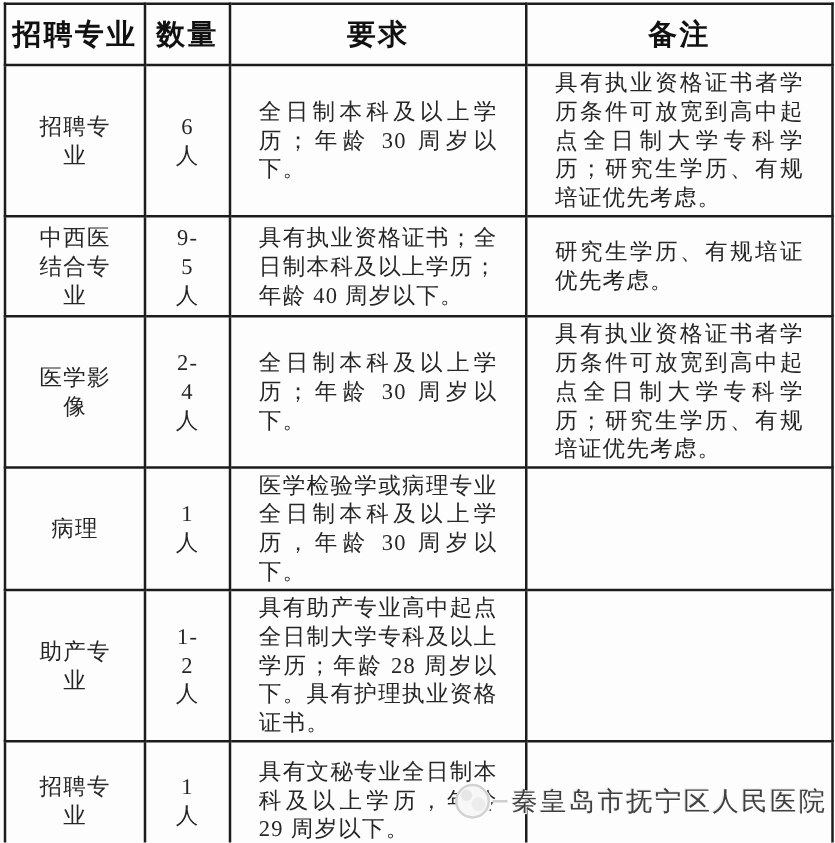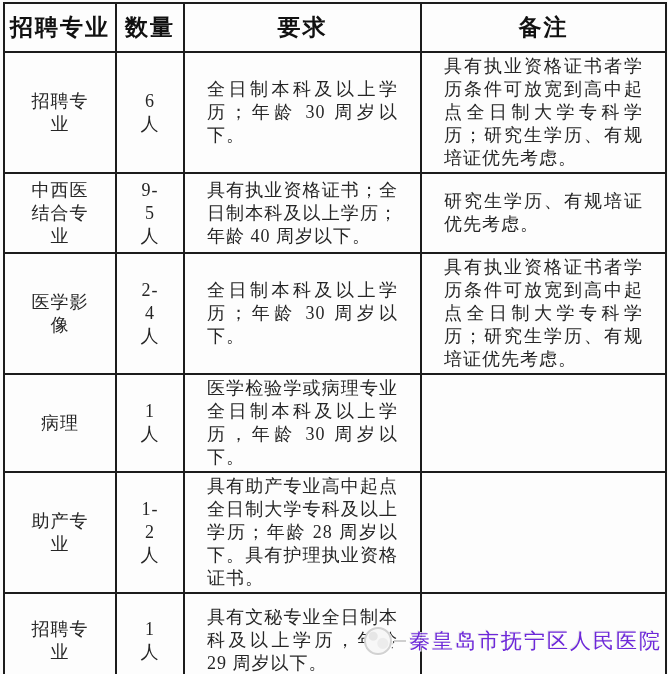--- a/index.html
+++ b/index.html
@@ -81,21 +81,21 @@
     flex:0 0 auto;
   }
   .wm-dash{
     width:12px;height:0;
     border-top:2px solid #cfcfcf;
     margin-right:3px;
   }
   .wm-text{
     font-size:21px;
     letter-spacing:2px;
-    color:#6d28d9;
+    color:#404040;
     text-shadow:1px 1px 0 #ffffff, -1px -1px 0 #eaeaea;
     white-space:nowrap;
   }
 </style>
 </head>
 <body>
 
 <table>
   <colgroup>
     <col class="c1">

